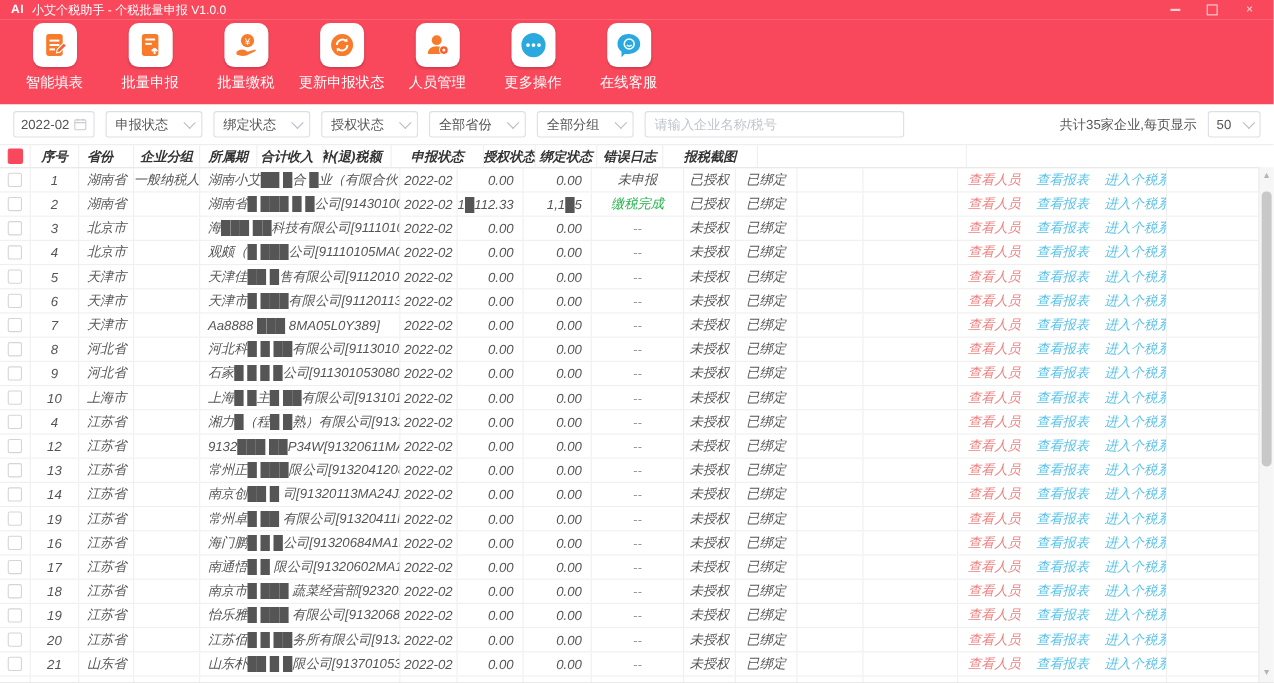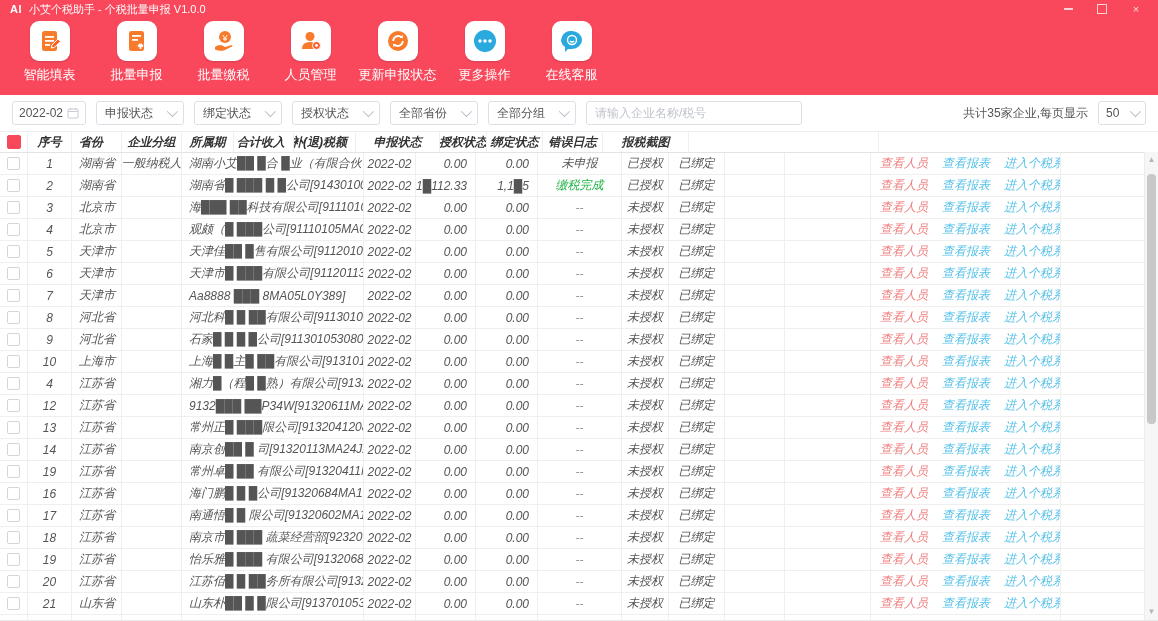--- a/index.html
+++ b/index.html
@@ -15,21 +15,21 @@
   
   .toolbar{height:74px;background:#f9485c;display:flex;padding:3px 0 0 6px;}
   .tool{width:87px;display:flex;flex-direction:column;align-items:center;color:#fff;font-size:13px;cursor:pointer;}
   .tool-icon{width:40px;height:40px;background:#fff;border-radius:9px;display:flex;align-items:center;justify-content:center;margin-bottom:5px;box-shadow:0 1px 2px rgba(0,0,0,.15);}
   
   .filterbar{height:36px;background:#fff;display:flex;align-items:center;padding:0 12px;gap:10px;border-bottom:1px solid #ededed;}
   .fbox{height:24px;border:1px solid #dcdfe6;border-radius:3px;display:flex;align-items:center;box-sizing:border-box;font-size:12px;color:#555;background:#fff;}
   .date-box{width:74px;padding:0 6px;justify-content:space-between;}
   .dd{width:88px;padding:0 8px;justify-content:space-between;cursor:pointer;}
   .chev{width:7px;height:7px;border-right:1.5px solid #b7bcc4;border-bottom:1.5px solid #b7bcc4;transform:rotate(45deg) translateY(-2px);}
-  .search{width:216px;padding:0 8px;color:#c0c4cc;}
+  .search{width:236px;padding:0 8px;color:#c0c4cc;}
   .spacer{flex:1;}
   .summary{font-size:12px;color:#555;}
   .pagesize{width:48px;padding:0 7px;justify-content:space-between;cursor:pointer;}
   
   .tablewrap{position:relative;width:1158px;}
   .grid{width:1145px;font-style:italic;}
   .tr{display:flex;height:21px;border-bottom:1px solid #efefef;align-items:stretch;}
   .thead .tr{height:20px;border-bottom:1px solid #e4e4e4;}
   .td,.th{border-right:1px solid #efefef;box-sizing:border-box;font-size:12px;color:#555;
           display:flex;align-items:center;padding:0 4px;white-space:nowrap;overflow:hidden;}
@@ -101,39 +101,39 @@
           <circle cx="14" cy="9" r="6" fill="#f87a2b"></circle>
           <text x="14" y="12.5" font-size="9" fill="#fff" text-anchor="middle" font-family="sans-serif">¥</text>
           <path d="M4 19 q5 -4 10 0 l7 -2 q1 .5 0 1.5 l-8 4 q-5 1 -9 -1 z" fill="#f87a2b"></path>
         </svg>
     </span>
     <span>批量缴税</span>
   </div>
   <div class="tool">
     <span class="tool-icon">
       <svg width="26" height="26" viewBox="0 0 26 26">
-          <circle cx="12" cy="8.5" r="4.5" fill="#f87a2b"></circle>
-          <path d="M4 21 q0 -7 8 -7 q8 0 8 7 z" fill="#f87a2b"></path>
-          <circle cx="18.5" cy="17.5" r="4" fill="#fb5e2a" stroke="#fff" stroke-width="1"></circle>
-          <circle cx="18.5" cy="17.5" r="1.4" fill="#fff"></circle>
-        </svg>
-    </span>
-    <span>人员管理</span>
-  </div>
-  <div class="tool">
-    <span class="tool-icon">
-      <svg width="26" height="26" viewBox="0 0 26 26">
           <circle cx="13" cy="13" r="10" fill="#f87a2b"></circle>
           <path d="M8.2 13 a5 5 0 0 1 8.6 -3.4" stroke="#fff" stroke-width="1.8" fill="none"></path>
           <path d="M17.8 13 a5 5 0 0 1 -8.6 3.4" stroke="#fff" stroke-width="1.8" fill="none"></path>
           <path d="M17.6 6.8 l.4 3.4 l-3.3 -.6 z" fill="#fff"></path>
           <path d="M8.4 19.2 l-.4 -3.4 l3.3 .6 z" fill="#fff"></path>
         </svg>
     </span>
     <span>更新申报状态</span>
+  </div>
+  <div class="tool">
+    <span class="tool-icon">
+      <svg width="26" height="26" viewBox="0 0 26 26">
+          <circle cx="12" cy="8.5" r="4.5" fill="#f87a2b"></circle>
+          <path d="M4 21 q0 -7 8 -7 q8 0 8 7 z" fill="#f87a2b"></path>
+          <circle cx="18.5" cy="17.5" r="4" fill="#fb5e2a" stroke="#fff" stroke-width="1"></circle>
+          <circle cx="18.5" cy="17.5" r="1.4" fill="#fff"></circle>
+        </svg>
+    </span>
+    <span>人员管理</span>
   </div>
   <div class="tool">
     <span class="tool-icon">
       <svg width="26" height="26" viewBox="0 0 26 26">
           <circle cx="13" cy="13" r="11" fill="#2aa9df"></circle>
           <circle cx="8" cy="13" r="1.7" fill="#fff"></circle>
           <circle cx="13" cy="13" r="1.7" fill="#fff"></circle>
           <circle cx="18" cy="13" r="1.7" fill="#fff"></circle>
         </svg>
     </span>

